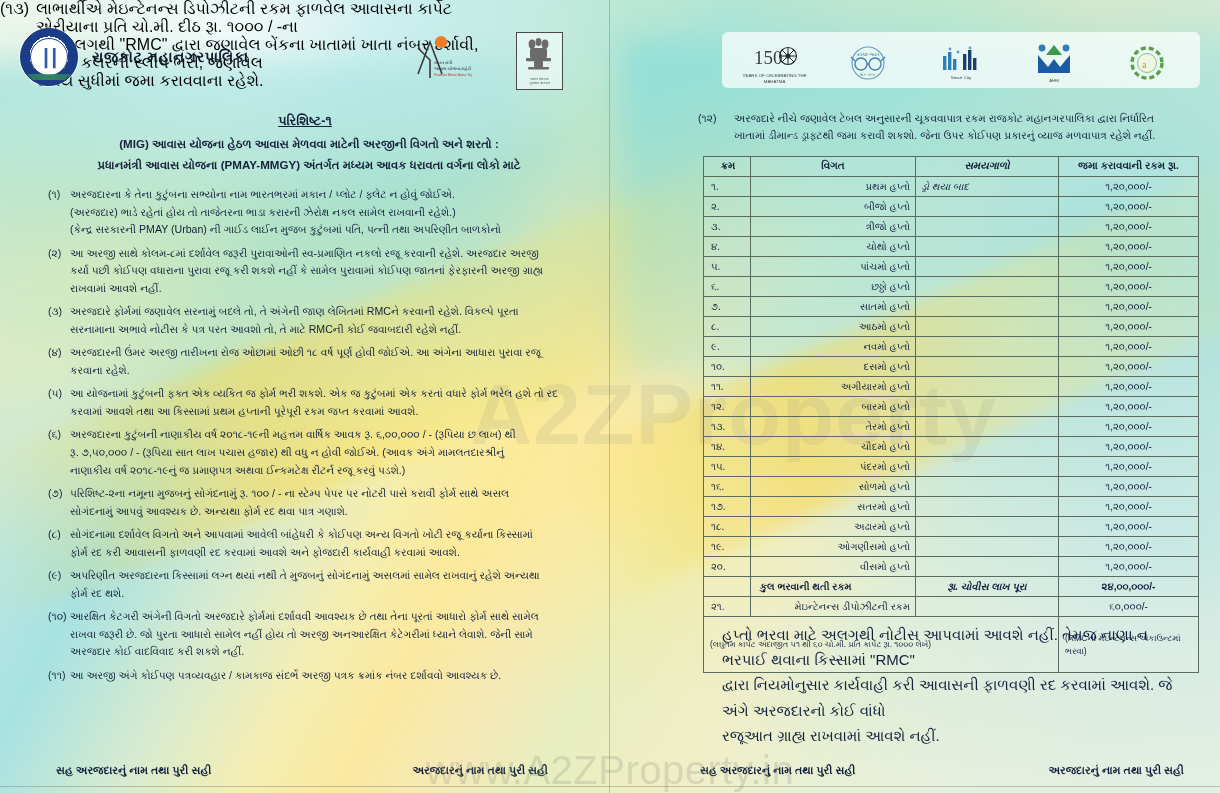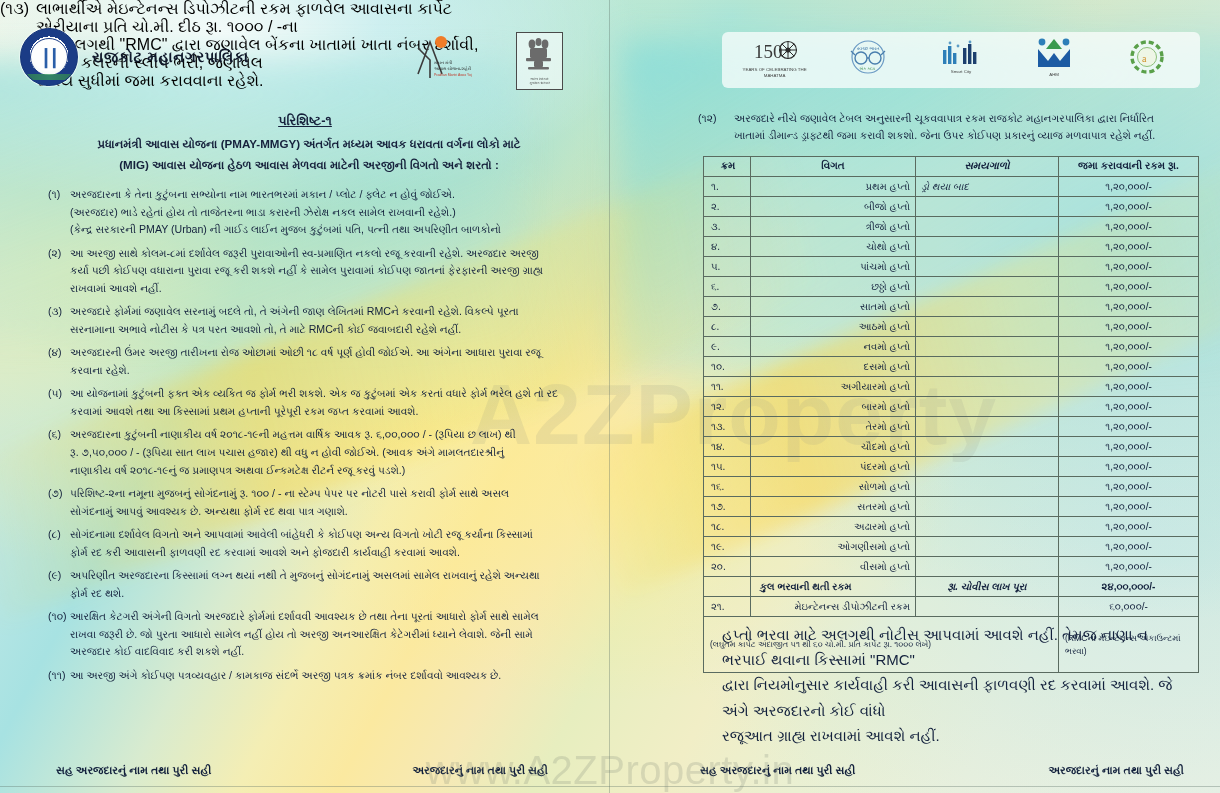--- a/index.html
+++ b/index.html
@@ -83,21 +83,21 @@
 
   .pmay-logo{position:absolute;left:408px;top:34px;width:64px;height:52px;}
   .emblem-box{position:absolute;left:516px;top:32px;width:45px;height:56px;
     border:1.4px solid #4a4a4a;background:rgba(255,255,255,.55);}
   .emblem-box .cap{position:absolute;left:0;right:0;bottom:4px;text-align:center;
     font-size:3.4px;color:#333;line-height:1.25;}
 
   .logo-strip{
     position:absolute;left:722px;top:32px;width:466px;height:56px;
     background:rgba(255,255,255,.72);border-radius:6px;
-    display:flex;align-items:flex-start;justify-content:space-around;padding:0 6px;
+    display:flex;align-items:flex-end;justify-content:space-around;padding:0 6px;
   }
   .logo-cell{display:flex;flex-direction:column;align-items:center;justify-content:center;
     width:66px;height:50px;position:relative;}
   .logo-cap{font-size:4.4px;color:#444;text-align:center;line-height:1.2;margin-top:1px;}
 
   
   .page{position:absolute;top:0;bottom:0;}
   .page-left{left:0;width:610px;}
   .page-right{left:610px;width:610px;}
   .divider{position:absolute;left:609px;top:0;bottom:0;width:1px;background:rgba(90,110,100,.35);}
@@ -283,22 +283,22 @@
       </svg>
     </div>
 
   </div>
 
   <div class="page page-left">
 
     <div class="doc-title">પરિશિષ્ટ-૧</div>
 
     <div class="doc-sub">
+      <div>(MIG) આવાસ યોજના હેઠળ આવાસ મેળવવા માટેની અરજીની વિગતો અને શરતો :</div>
       <div>પ્રધાનમંત્રી આવાસ યોજના (PMAY-MMGY) અંતર્ગત મધ્યમ આવક ધરાવતા વર્ગના લોકો માટે</div>
-      <div>(MIG) આવાસ યોજના હેઠળ આવાસ મેળવવા માટેની અરજીની વિગતો અને શરતો :</div>
     </div>
 
     <div class="clause-list" id="left-clauses">
         <div class="clause">
           <div class="num">(૧)</div>
           <div class="body">
             <p>અરજદારના કે તેના કુટુંબના સભ્યોના નામ ભારતભરમાં મકાન / પ્લોટ / ફ્લેટ ન હોવું જોઈએ.</p>
             <p>(અરજદાર) ભાડે રહેતાં હોય તો તાજેતરના ભાડા કરારની ઝેરોક્ષ નકલ સામેલ રાખવાની રહેશે.)</p>
             <p>(કેન્દ્ર સરકારની PMAY (Urban) ની ગાઈડ લાઈન મુજબ કુટુંબમાં પતિ, પત્ની તથા અપરિણીત બાળકોનો</p>
           </div>

